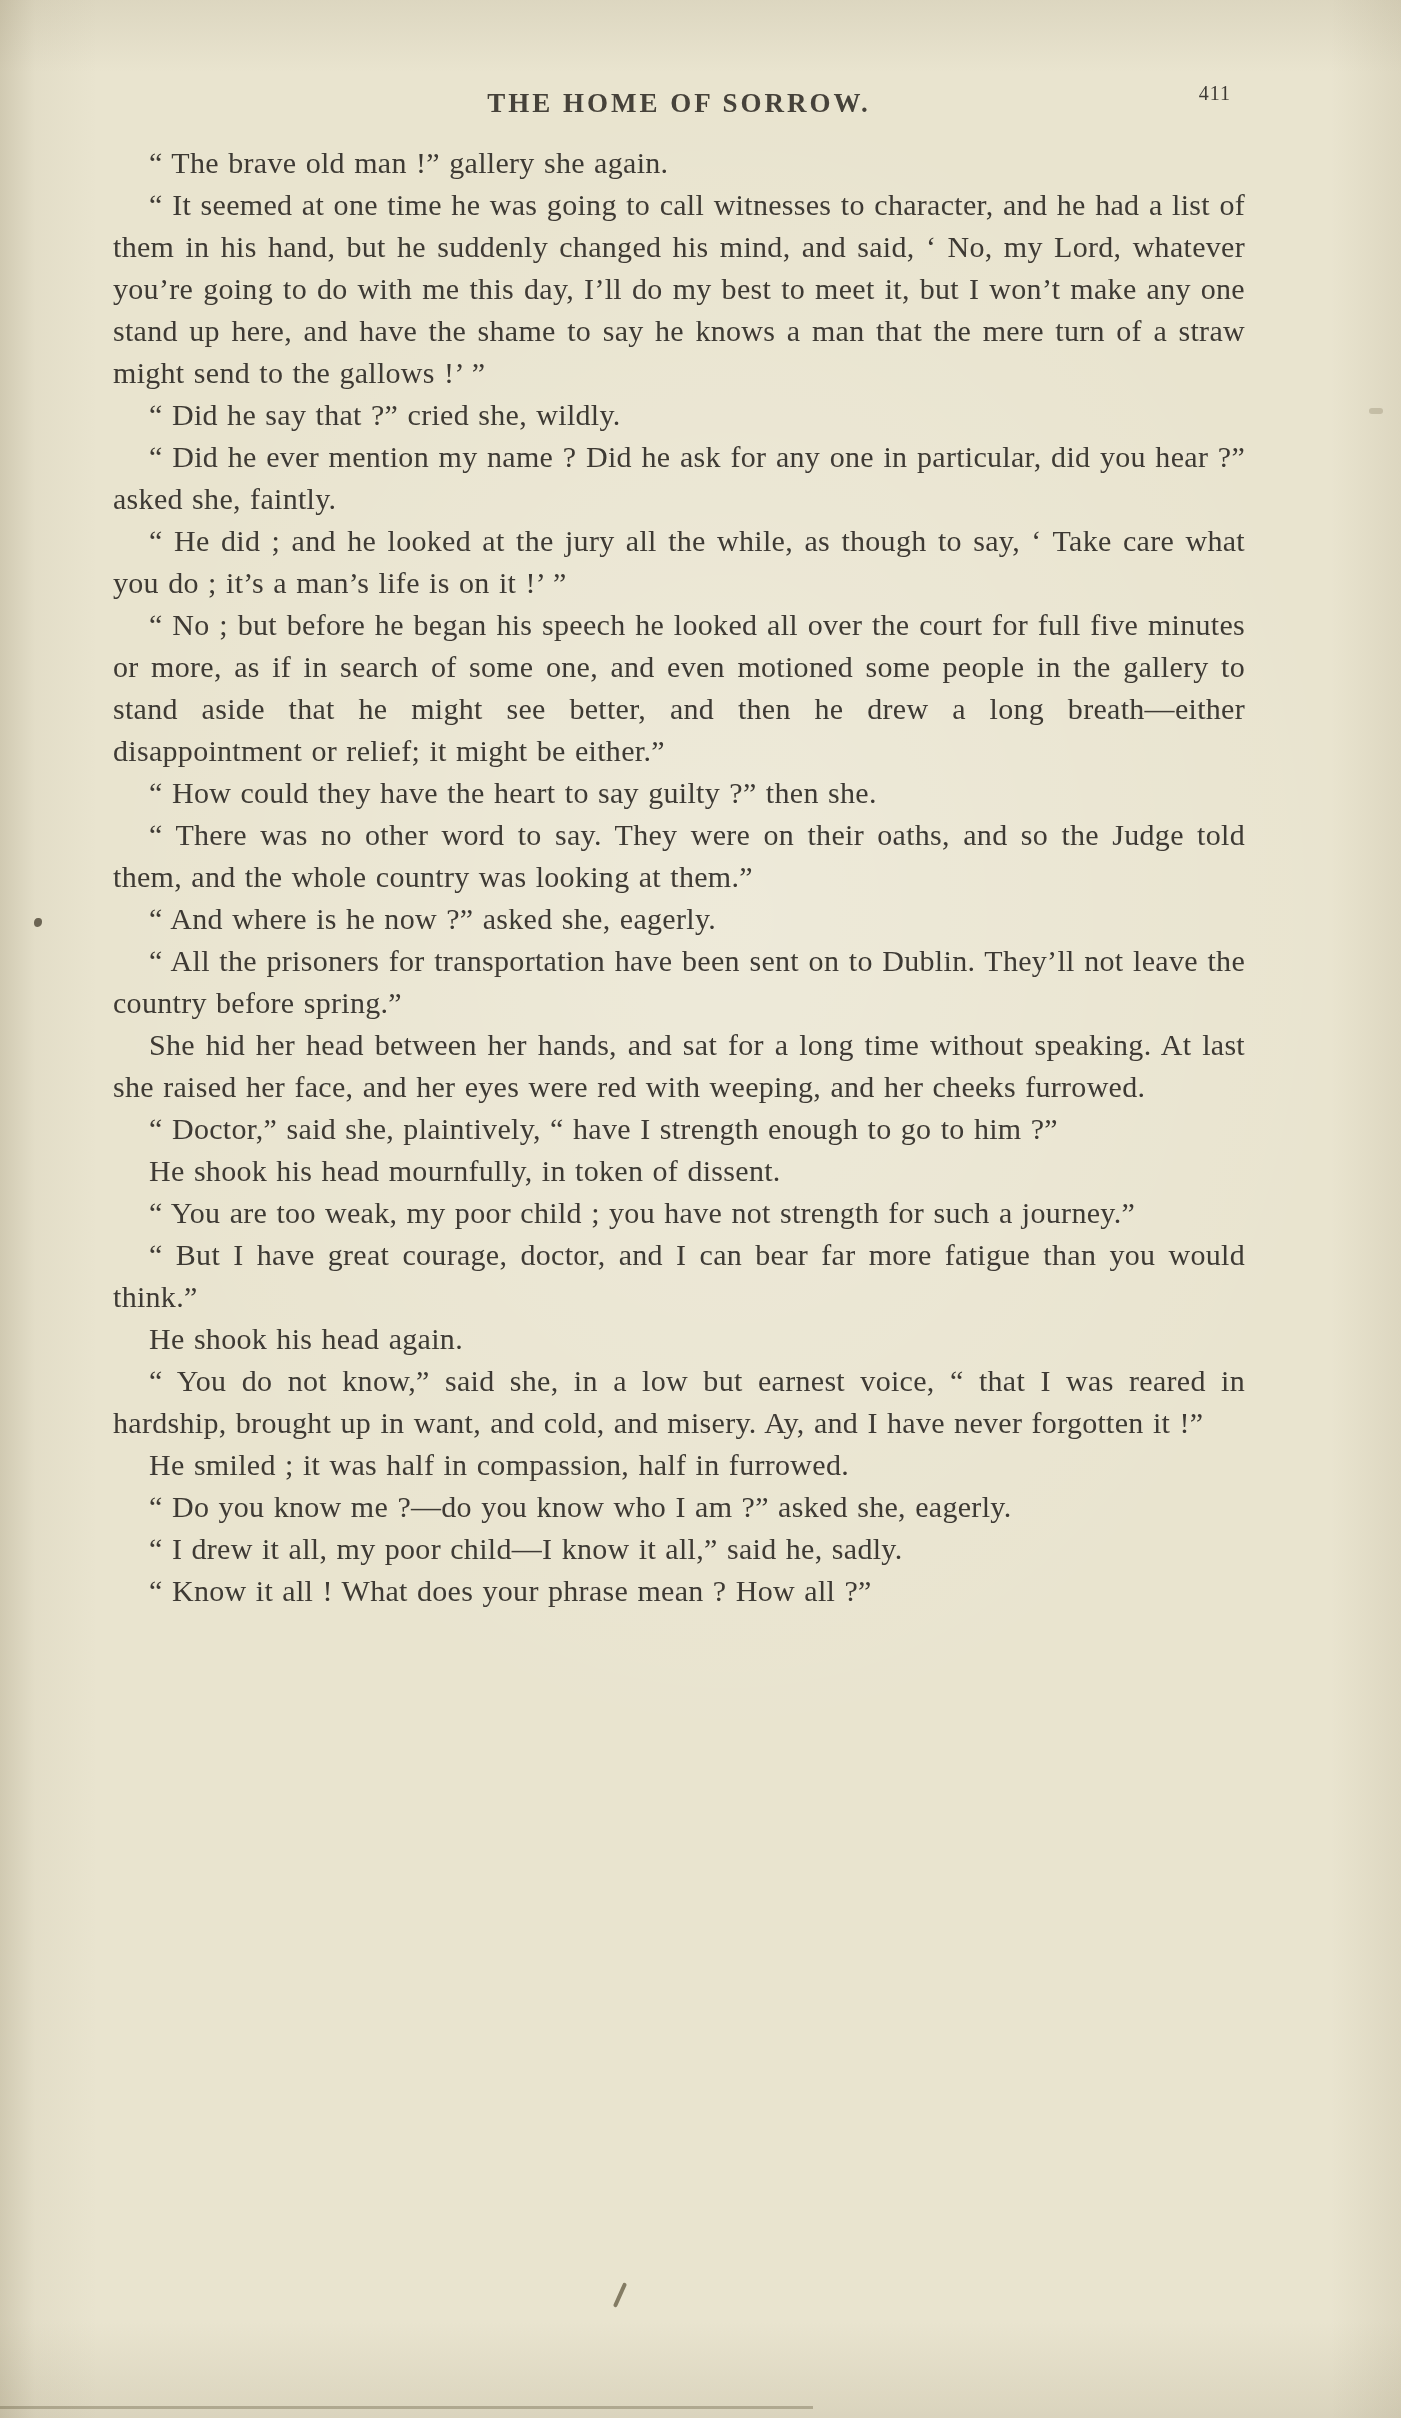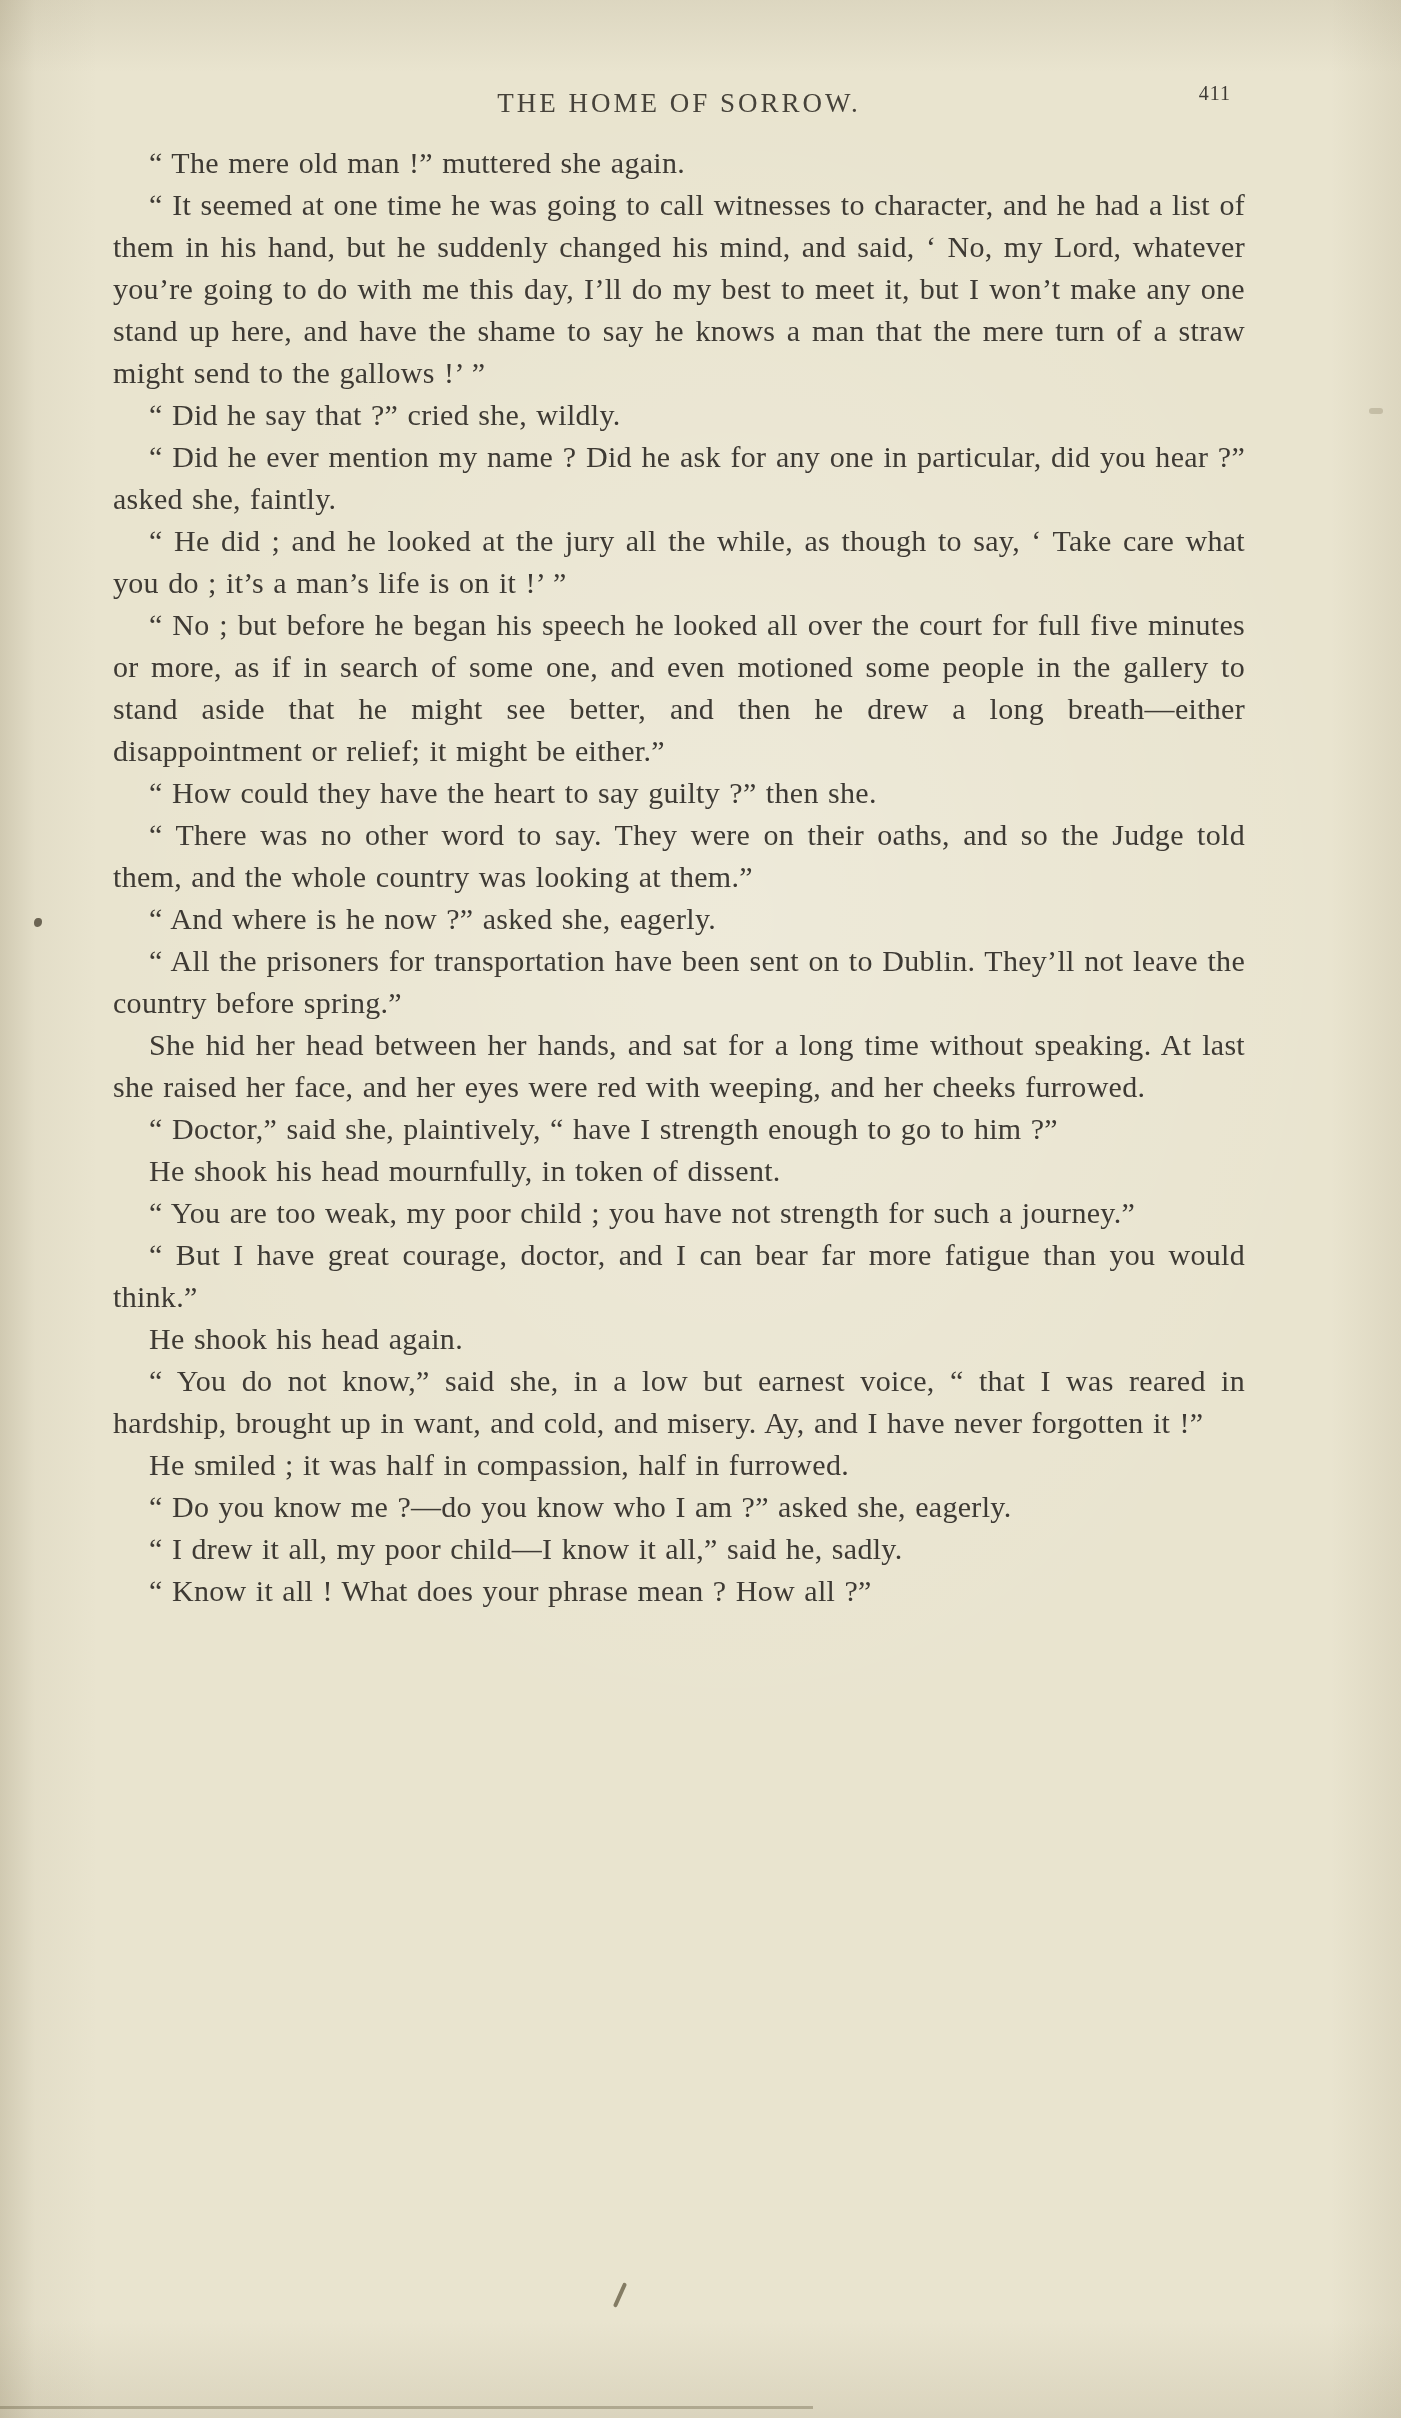--- a/index.html
+++ b/index.html
@@ -27,21 +27,21 @@
     left: 113px;
     width: 1132px;
     height: 40px;
   }
   .running-title {
     position: absolute;
     left: 0;
     right: 0;
     text-align: center;
     font-size: 27px;
-    font-weight: normal;
+    font-weight: bold;
     letter-spacing: 3px;
     color: #46423a;
     white-space: nowrap;
   }
   .page-number {
     position: absolute;
     right: 14px;
     top: -6px;
     font-size: 20px;
     color: #3e3a34;
@@ -108,21 +108,21 @@
 <body>
 
 <div>
 
   <div class="page-header">
     <span class="running-title">THE HOME OF SORROW.</span>
     <span class="page-number">411</span>
   </div>
 
   <div class="text-column">
-    <p>“ The mere old man !” muttered she again.</p>
+    <p>“ The brave old man !” gallery she again.</p>
     <p>“ It seemed at one time he was going to call witnesses to character, and he had a list of them in his hand, but he suddenly changed his mind, and said, ‘ No, my Lord, whatever you’re going to do with me this day, I’ll do my best to meet it, but I won’t make any one stand up here, and have the shame to say he knows a man that the mere turn of a straw might send to the gallows !’ ”</p>
     <p>“ Did he say that ?” cried she, wildly.</p>
     <p>“ Did he ever mention my name ?   Did he ask for any one in particular, did you hear ?” asked she, faintly.</p>
     <p>“ He did ;  and he looked at the jury all the while, as though to say, ‘ Take care what you do ;  it’s a man’s life is on it !’ ”</p>
     <p>“ No ;  but before he began his speech he looked all over the court for full five minutes or more, as if in search of some one, and even motioned some people in the gallery to stand aside that he might see better, and then he drew a long breath—either disappointment or relief; it might be either.”</p>
     <p>“ How could they have the heart to say guilty ?”  then she.</p>
     <p>“ There was no other word to say.   They were on their oaths, and so the Judge told them, and the whole country was looking at them.”</p>
     <p>“ And where is he now ?”  asked she, eagerly.</p>
     <p>“ All the prisoners for transportation have been sent on to Dublin. They’ll not leave the country before spring.”</p>
     <p>She hid her head between her hands, and sat for a long time without speaking.   At last she raised her face, and her eyes were red with weeping, and her cheeks furrowed.</p>

